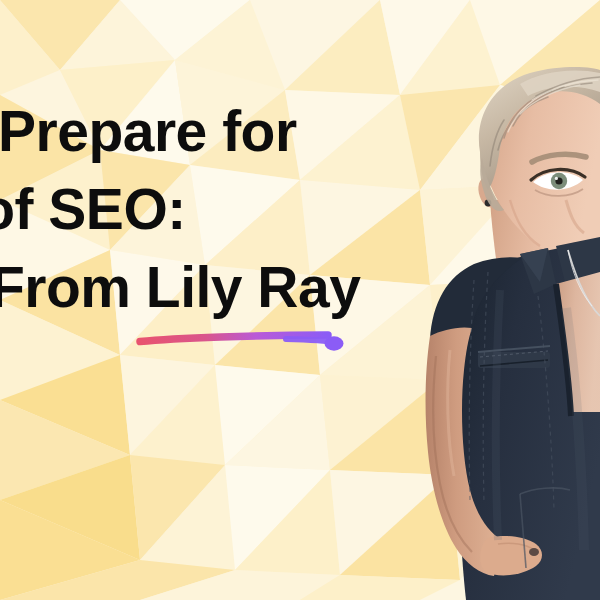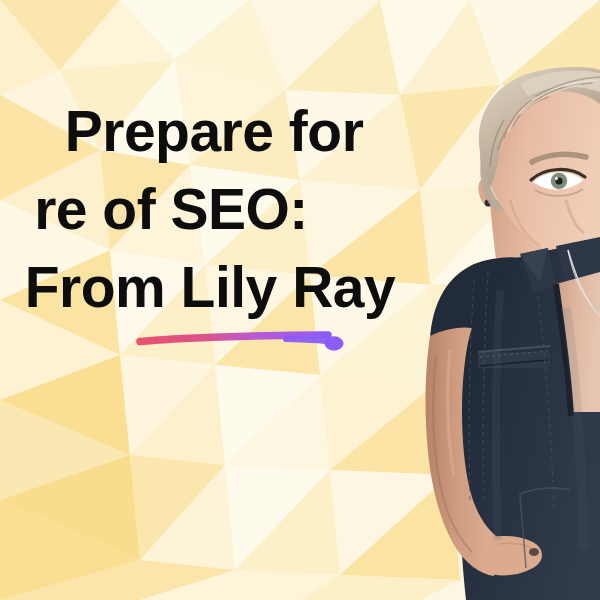--- a/index.html
+++ b/index.html
@@ -7,21 +7,20 @@
     padding: 0;
     background: #ffffff;
   }
   #stage {
     position: relative;
     width: 600px;
     height: 600px;
     overflow: hidden;
     background: #fdf3d4;
     font-family: "Liberation Sans", sans-serif;
-    text-align: center;
   }
 
   
   #poly-bg {
     position: absolute;
     inset: 0;
     width: 600px;
     height: 600px;
     display: block;
   }

